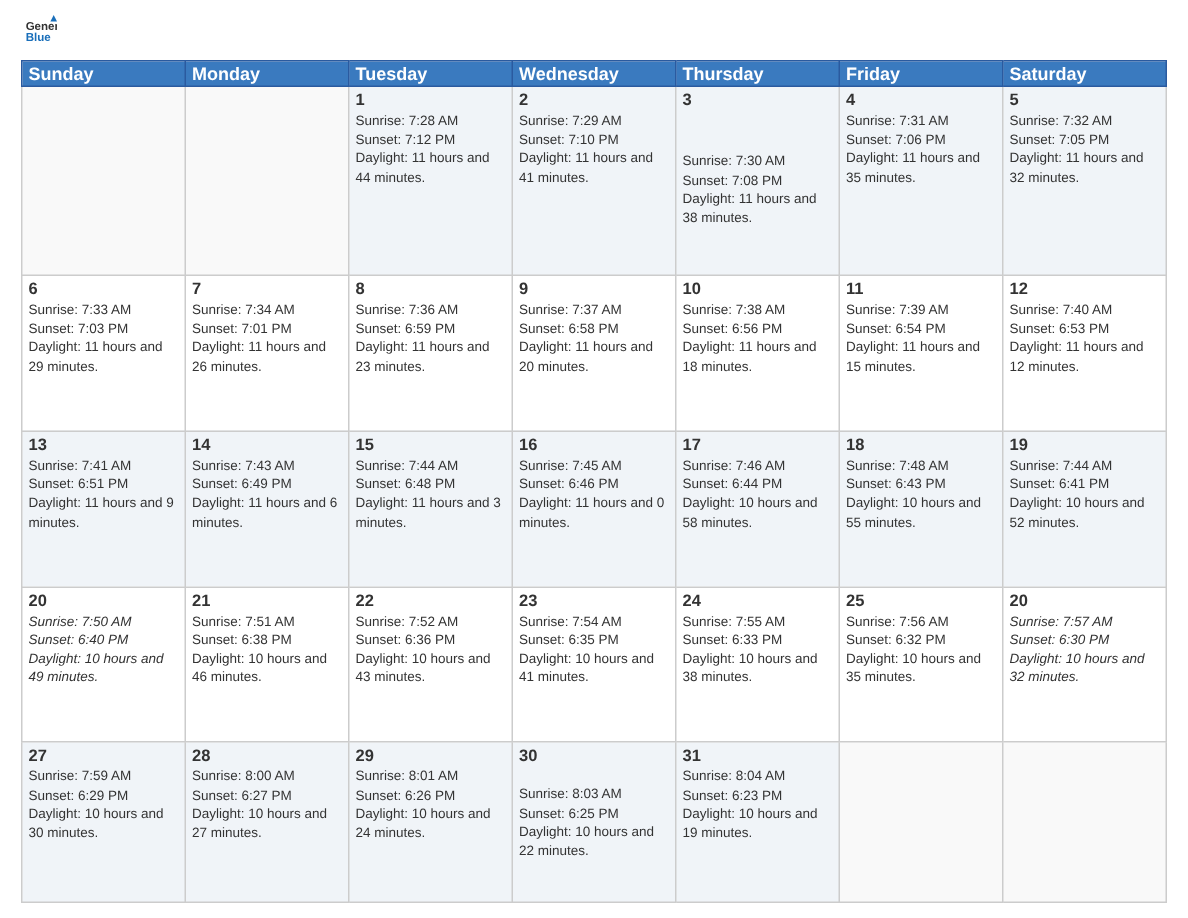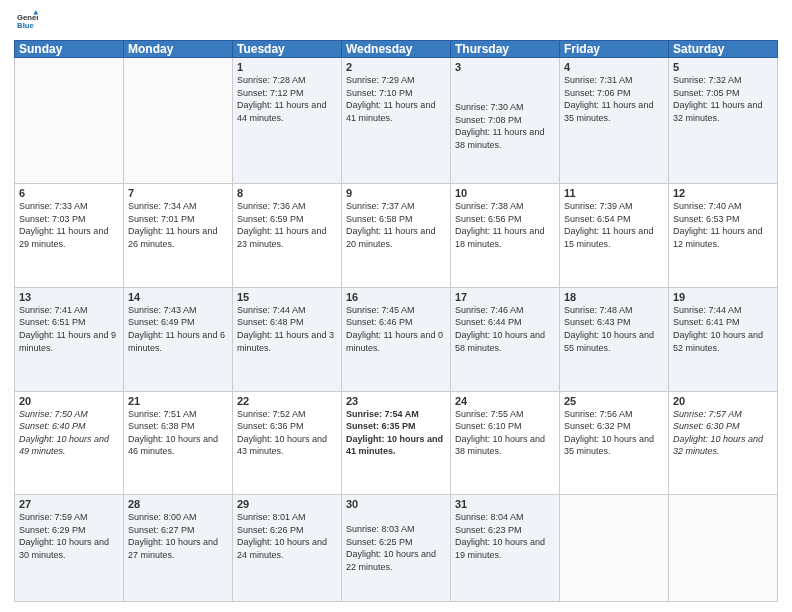--- a/index.html
+++ b/index.html
@@ -261,28 +261,28 @@
 Daylight: 10 hours and 46 minutes.</div>
           </td>
           <td>
             <span class="day-num">22</span>
             <div class="day-info" style="white-space: pre-line;">Sunrise: 7:52 AM
 Sunset: 6:36 PM
 Daylight: 10 hours and 43 minutes.</div>
           </td>
           <td>
             <span class="day-num">23</span>
-            <div class="day-info" style="white-space: pre-line; font-weight: bold;">Sunrise: 7:54 AM
+            <div class="day-info" style="white-space: pre-line;">Sunrise: 7:54 AM
 Sunset: 6:35 PM
 Daylight: 10 hours and 41 minutes.</div>
           </td>
           <td>
             <span class="day-num">24</span>
             <div class="day-info" style="white-space: pre-line;">Sunrise: 7:55 AM
-Sunset: 6:10 PM
+Sunset: 6:33 PM
 Daylight: 10 hours and 38 minutes.</div>
           </td>
           <td>
             <span class="day-num">25</span>
             <div class="day-info" style="white-space: pre-line;">Sunrise: 7:56 AM
 Sunset: 6:32 PM
 Daylight: 10 hours and 35 minutes.</div>
           </td>
           <td>
             <span class="day-num">20</span>

